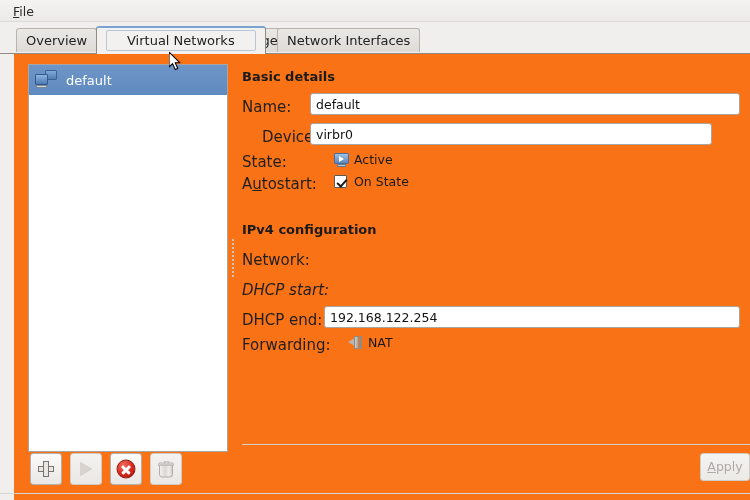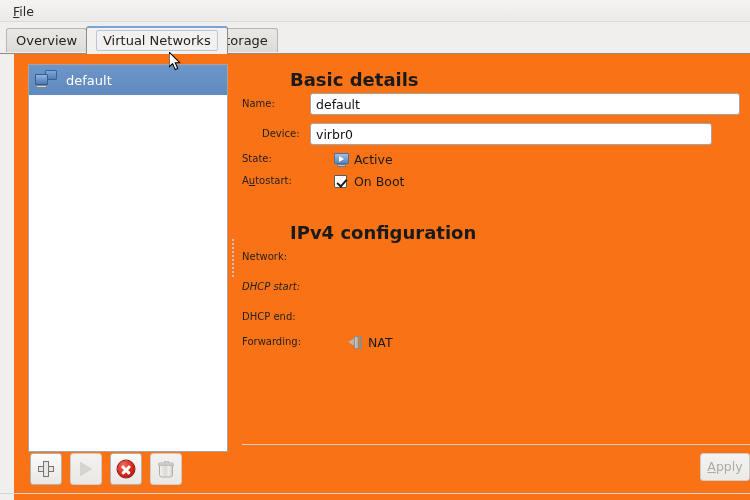--- a/index.html
+++ b/index.html
@@ -33,21 +33,21 @@
     position: absolute; left: 8px; top: 3px;
     padding: 1px 5px;
     font-size: 12.5px;
     color: #2b2b2b;
     cursor: default;
   }
   .mn { text-decoration: underline; }
 
   
   .tabstrip {
-    position: absolute; left: 2px; top: 26px;
+    position: absolute; left: 12px; top: 26px;
     width: 634px; height: 28px;
   }
   .tab {
     position: absolute; top: 2px;
     height: 24px;
     box-sizing: border-box;
     padding: 0 9px;
     line-height: 23px;
     font-size: 13px;
     background: linear-gradient(to bottom, #eae8e5 0%, #dedbd7 100%);
@@ -65,21 +65,21 @@
     top: 0px;
     height: 28px;
     line-height: 25px;
     z-index: 3;
     box-shadow: inset 0 -1px 0 #f2f1ef;
   }
   .tab.active .tab-inner {
     display: inline-block;
     border: 1px solid #b9c6d8;
     border-radius: 2px;
-    padding: 0 6px;
+    padding: 0 20px;
     margin-top: 1px;
     line-height: 19px;
   }
   .tab-sep-line {
     position: absolute; left: 0; top: 53px;
     width: 750px; height: 1px;
     background: #8f8c88;
     z-index: 1;
   }
 
@@ -210,27 +210,26 @@
   .splitter i {
     display: block; width: 2px; height: 2px; margin: 2px 0 0 1px;
     background: #c8c4c0;
   }
 
   
   .rpane { position: absolute; left: 222px; top: 0; width: 528px; height: 446px; }
   .section-title {
     position: absolute;
     font-weight: bold;
-    font-size: 18px;
+    font-size: 13px;
     color: #1a1a1a;
-    margin-left: 48px;
   }
   .flabel {
     position: absolute;
-    font-size: 10px;
+    font-size: 15px;
     color: #1f1f1f;
     white-space: nowrap;
   }
   .field {
     position: absolute;
     height: 22px;
     box-sizing: border-box;
     background: #ffffff;
     border: 1px solid #a9a5a1;
     border-radius: 3px;
@@ -335,20 +334,21 @@
 <div id="app">
 
   <div class="menubar">
     <div class="menu-item"><span class="mn">F</span><span>ile</span></div>
   </div>
 
   <div class="tabstrip">
     <div class="tab" style="left:4px;"><span>Overview</span></div>
     <div class="tab active" style="left:84px;"><span class="tab-inner">Virtual Networks</span></div>
     <div class="tab" style="left:205px;"><span>Storage</span></div>
+    <div class="tab" style="left:265px;"><span>Network Interfaces</span></div>
   </div>
   <div class="tab-sep-line"></div>
 
   <div class="content">
 
     <div class="listbox">
       <div class="list-row selected">
         <span class="net-icon">
           <i class="scr-back"></i>
             <i class="scr-front"></i>
@@ -410,30 +410,31 @@
             <i class="box"></i>
             <i class="tri"></i>
             <i class="base"></i>
           </span>
         <span class="txt">Active</span>
       </div>
 
       <div class="flabel" style="left:6px; top:121px;">A<span class="mn">u</span>tostart:</div>
       <div class="valrow" style="left:74px; top:120px;">
         <span class="cbox"></span>
-        <span class="txt" style="margin-left:7px;">On Boot</span>
+        <span class="txt" style="margin-left:7px;">On State</span>
       </div>
 
       <div class="section-title" style="left:6px; top:168px;text-align:right;">IPv4 configuration</div>
 
       <div class="flabel" style="left:6px; top:197px;">Network:</div>
 
       <div class="flabel" style="left:6px; top:227px;font-style:italic;">DHCP start:</div>
 
       <div class="flabel" style="left:6px; top:257px;">DHCP end:</div>
+      <input class="field" style="left: 88px; top: 252px; width: 416px;" readonly="" value="192.168.122.254">
 
       <div class="flabel" style="left:6px; top:282px;">Forwarding:</div>
       <div class="valrow" style="left:88px; top:281px;">
         <span class="fwd-icon">
             <i class="tri"></i>
             <i class="blk"></i>
             <i class="bar"></i>
           </span>
         <span class="txt">NAT</span>
       </div>

